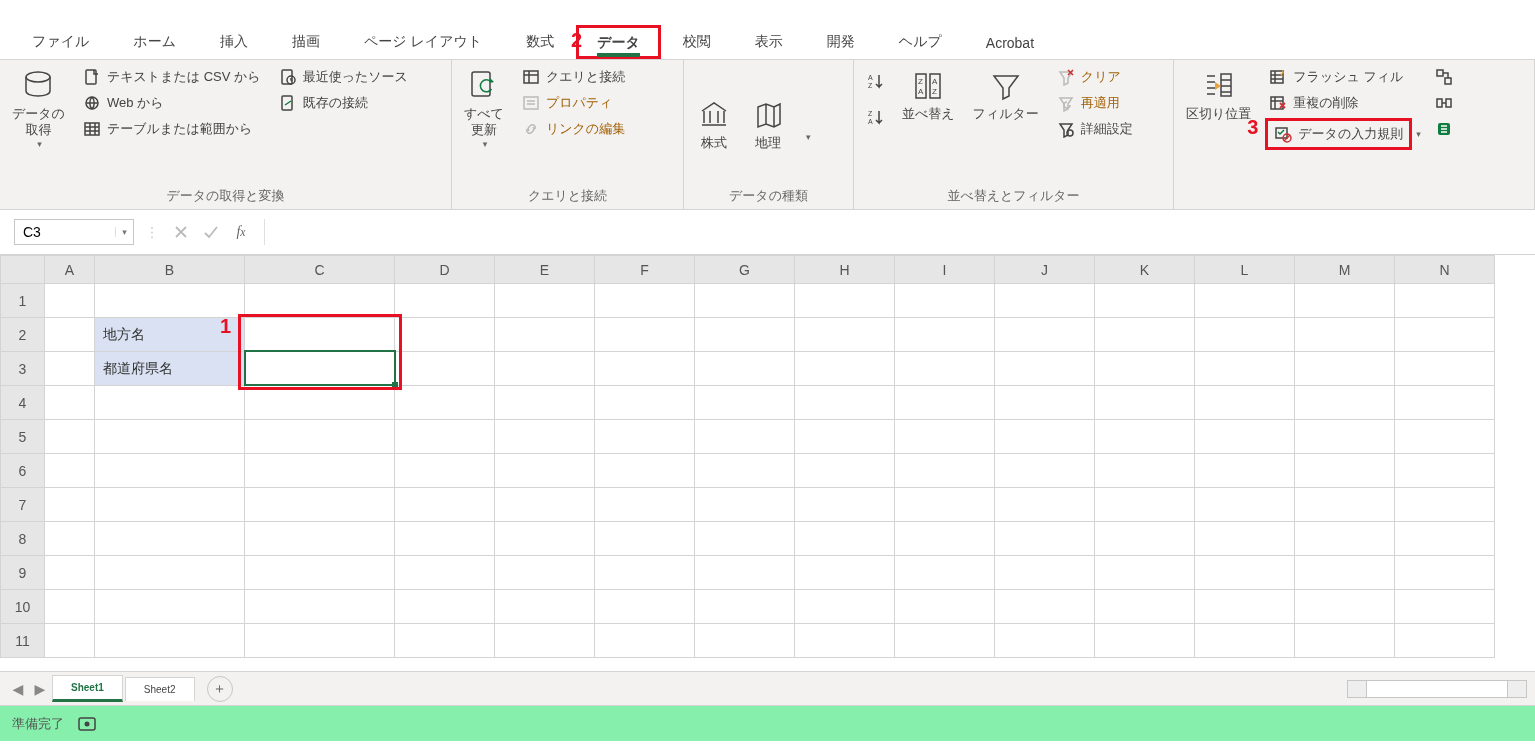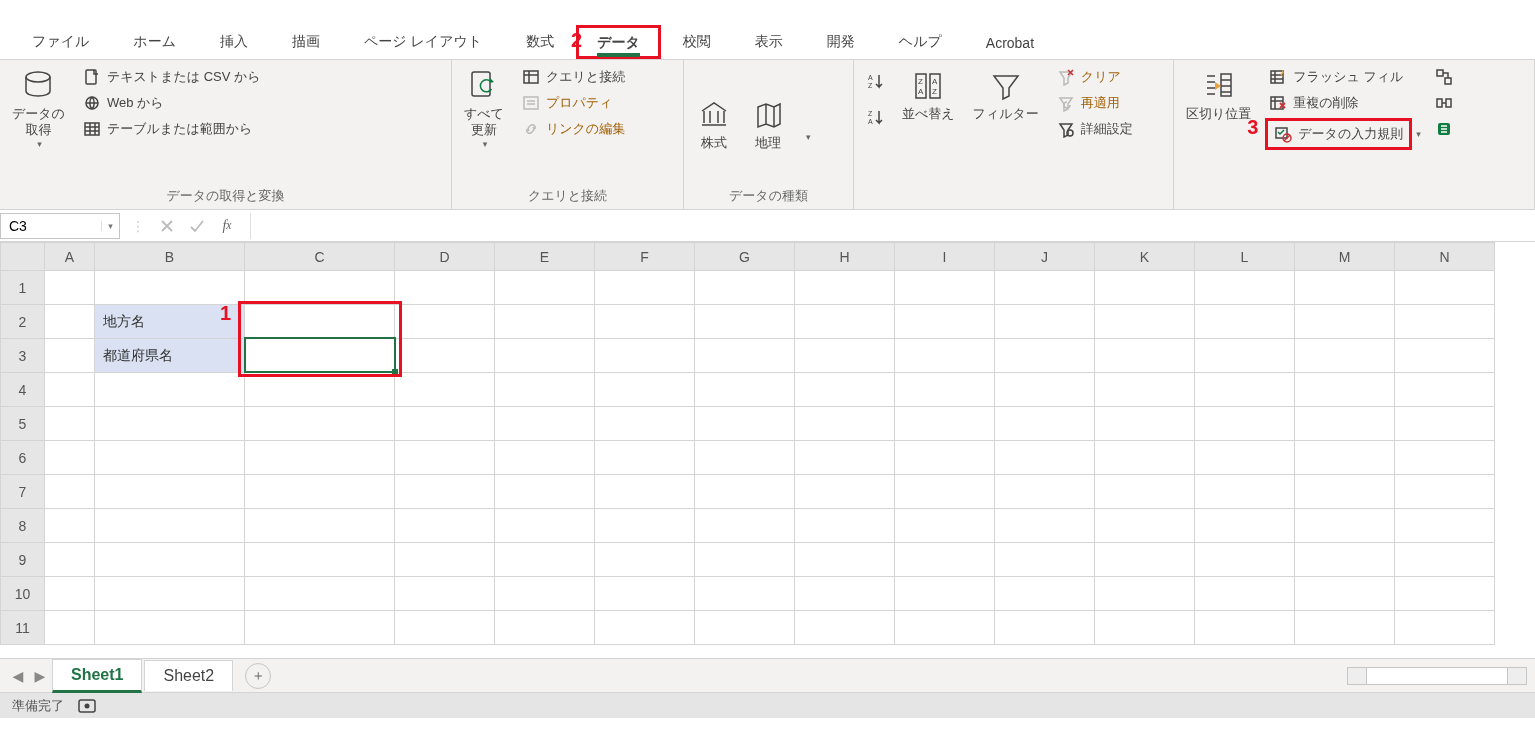--- a/index.html
+++ b/index.html
@@ -23,21 +23,21 @@
   .cmd { display:flex; align-items:center; gap:6px; font-size:13px; color:#444; cursor:pointer; padding:2px 4px; white-space:nowrap; }
   .cmd.disabled { color:#a16207; }
   .cmd .sicon { width:18px; height:18px; flex-shrink:0; }
   .chev { font-size:9px; color:#666; margin-left:2px; }
   
   svg { display:block; }
   .ico-stroke { fill:none; stroke:#444; stroke-width:1.5; }
   .ico-stroke2 { fill:none; stroke:#107c41; stroke-width:1.5; }
   .highlight-box { border:3px solid #e81123; }
   
-  .formula-bar { display:flex; align-items:center; height:32px; border-bottom:1px solid #d4d4d4; padding:0 0; gap:8px; background:#fff; }
+  .formula-bar { display:flex; align-items:center; height:45px; border-bottom:1px solid #d4d4d4; padding:0 14px; gap:8px; background:#fff; }
   .name-box { display:flex; align-items:center; border:1px solid #c8c6c4; height:26px; }
   .name-box input { border:none; width:100px; padding:0 8px; font-size:14px; outline:none; }
   .name-box .dd { width:18px; text-align:center; color:#777; border-left:1px solid #e1dfdd; cursor:pointer; font-size:9px;}
   .fb-btn { width:22px; height:22px; display:flex; align-items:center; justify-content:center; color:#999; }
   .fb-input { flex:1; border:none; outline:none; height:26px; padding:0 6px; border-left:1px solid #e1dfdd; margin-left:4px;}
   
   .grid-wrap { position:relative; height:416px; overflow:hidden; }
   table.sheet { border-collapse:collapse; table-layout:fixed; }
   .sheet th, .sheet td { border:1px solid #d4d4d4; font-weight:normal; }
   .sheet thead th { background:#e6e6e6; color:#555; height:28px; font-size:14px; position:sticky; top:0;}
@@ -45,29 +45,29 @@
   .corner { width:44px; background:#e6e6e6; }
   .colA { width:50px; }
   .colB { width:150px; }
   .colStd { width:100px; }
   .hlcell { background:#d9e1f2; font-weight:bold; padding-left:8px; text-align:left; color:#333;}
   .sel-overlay { position:absolute; border:2px solid #217346; pointer-events:none; }
   .sel-handle { position:absolute; width:6px; height:6px; background:#217346; }
   
   .sheet-tabs { display:flex; align-items:center; height:34px; border-top:1px solid #d4d4d4; background:#f3f2f1; padding:0 8px; gap:2px; }
   .nav-arrow { width:20px; color:#888; text-align:center; cursor:pointer; }
-  .sh-tab { padding:6px 18px; background:#fff; border:1px solid #d4d4d4; border-bottom:none; cursor:pointer; font-size:16px; }
+  .sh-tab { padding:6px 18px; background:#fff; border:1px solid #d4d4d4; border-bottom:none; cursor:pointer; font-size:10px; }
   .sh-tab.active { border-bottom:3px solid #217346; color:#217346; font-weight:bold; }
   .addsheet { width:26px; height:26px; border:1px solid #c8c6c4; border-radius:50%; margin-left:10px; display:flex; align-items:center; justify-content:center; color:#666; cursor:pointer; }
   .scroller { margin-left:auto; width:180px; height:18px; border:1px solid #c8c6c4; background:#fff; position:relative; }
   .scroller::before,.scroller::after{content:"";position:absolute;top:0;bottom:0;width:18px;background:#eee;}
   .scroller::before{left:0;border-right:1px solid #c8c6c4;}
   .scroller::after{right:0;border-left:1px solid #c8c6c4;}
   
-  .status { height:26px; background:#e5e5e5; border-top:1px solid #d4d4d4; display:flex; align-items:center; padding:0 12px; gap:14px; font-size:13px; color:#555;}
+  .status { height:36px; background:#86efac; border-top:1px solid #d4d4d4; display:flex; align-items:center; padding:0 12px; gap:14px; font-size:13px; color:#555;}
 </style>
 </head>
 <body>
 
 <div class="tabs">
   <div class="tab">ファイル</div>
   <div class="tab">ホーム</div>
   <div class="tab">挿入</div>
   <div class="tab">描画</div>
   <div class="tab">ページ レイアウト</div>
@@ -110,20 +110,37 @@
               <path class="ico-stroke" d="M3 9h12M9 3c3 3 3 9 0 12M9 3c-3 3-3 9 0 12"></path>
             </svg>
           <span>Web から</span>
         </div>
         <div class="cmd">
           <svg class="sicon" viewBox="0 0 18 18">
               <rect class="ico-stroke" x="2" y="3" width="14" height="12"></rect>
               <path class="ico-stroke" d="M2 7h14M2 11h14M7 3v12M12 3v12"></path>
             </svg>
           <span>テーブルまたは範囲から</span>
+        </div>
+      </div>
+      <div class="cmd-list">
+        <div class="cmd">
+          <svg class="sicon" viewBox="0 0 18 18">
+              <rect class="ico-stroke" x="3" y="2" width="10" height="14" rx="1"></rect>
+              <circle class="ico-stroke" cx="12" cy="12" r="4"></circle>
+              <path class="ico-stroke" d="M12 10v2l1 1"></path>
+            </svg>
+          <span>最近使ったソース</span>
+        </div>
+        <div class="cmd">
+          <svg class="sicon" viewBox="0 0 18 18">
+              <rect class="ico-stroke" x="3" y="2" width="10" height="14" rx="1"></rect>
+              <path class="ico-stroke2" d="M6 11l6-4"></path>
+            </svg>
+          <span>既存の接続</span>
         </div>
       </div>
     </div>
     <div class="group-label">データの取得と変換</div>
   </div>
 
   <div class="group" style="width:232px;">
     <div class="group-body">
       <div class="vbtn">
         <svg class="bicon" viewBox="0 0 36 36">
@@ -234,20 +251,21 @@
         </div>
         <div class="cmd">
           <svg class="sicon" viewBox="0 0 18 18">
               <path class="ico-stroke" d="M3 4h12l-4 6v5l-4 2v-7z"></path>
               <circle class="ico-stroke" cx="13" cy="13" r="3"></circle>
             </svg>
           <span>詳細設定</span>
         </div>
       </div>
     </div>
+    <div class="group-label">並べ替えとフィルター</div>
   </div>
 
   <div class="group" style="flex:1; position:relative;">
     <div class="group-body">
       <div class="vbtn">
         <svg class="bicon" viewBox="0 0 36 36">
             <path class="ico-stroke" d="M6 8h8M6 14h8M6 20h8M6 26h8"></path>
             <rect class="ico-stroke" x="20" y="6" width="10" height="22"></rect>
             <path class="ico-stroke" d="M20 12h10M20 18h10M20 24h10"></path>
             <path fill="#e8a33d" d="M14 14l6 4-6 4z"></path>

